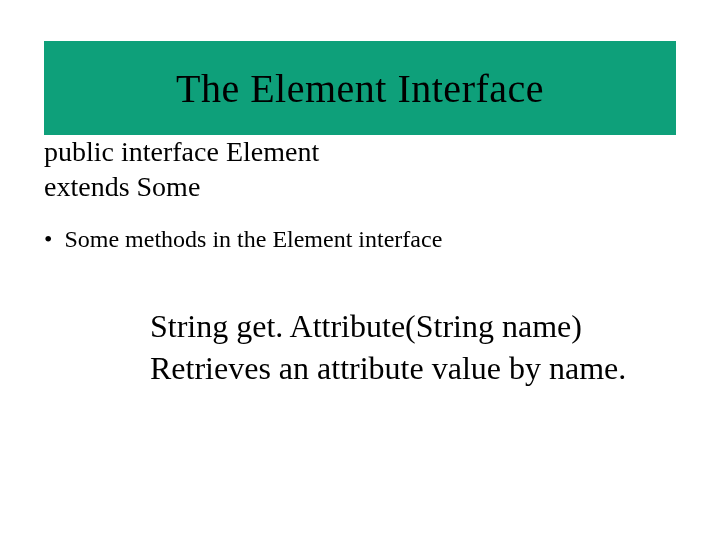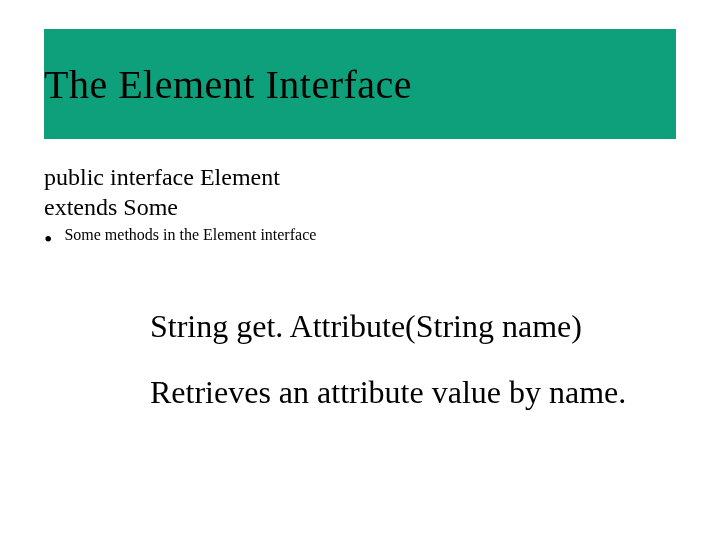--- a/index.html
+++ b/index.html
@@ -13,64 +13,64 @@
     overflow: hidden;
   }
   .slide {
     position: relative;
     width: 720px;
     height: 540px;
   }
   .title-bar {
     position: absolute;
     left: 44px;
-    top: 29px;
+    top: 41px;
     width: 632px;
-    height: 110px;
+    height: 94px;
     background: #0ea07a; 
     display: flex;
     align-items: center;
+    justify-content: center;
   }
   .title-text {
     font-size: 40px;
     font-weight: 400;
     color: #000;
     letter-spacing: 0.5px;
   }
   .decl {
     position: absolute;
     left: 44px;
-    top: 162px;
-    font-size: 24px;
+    top: 134px;
+    font-size: 28px;
     line-height: 1.25;
   }
   .bullet-row {
     position: absolute;
     left: 44px;
     top: 226px;
     display: flex;
     align-items: flex-start;
     gap: 12px;
   }
   .bullet-dot {
     font-size: 24px;
     line-height: 1.1;
   }
   .bullet-text {
-    font-size: 16px;
+    font-size: 24px;
   }
   .method-block {
     position: absolute;
     left: 150px;
     top: 306px;
     font-size: 32px;
     line-height: 1.3;
   }
   .method-desc {
-    margin-top: 24px;
   }
 </style>
 </head>
 <body>
 
 <div class="slide">
 
   <div class="title-bar">
     <span class="title-text">The Element Interface</span>
   </div>

